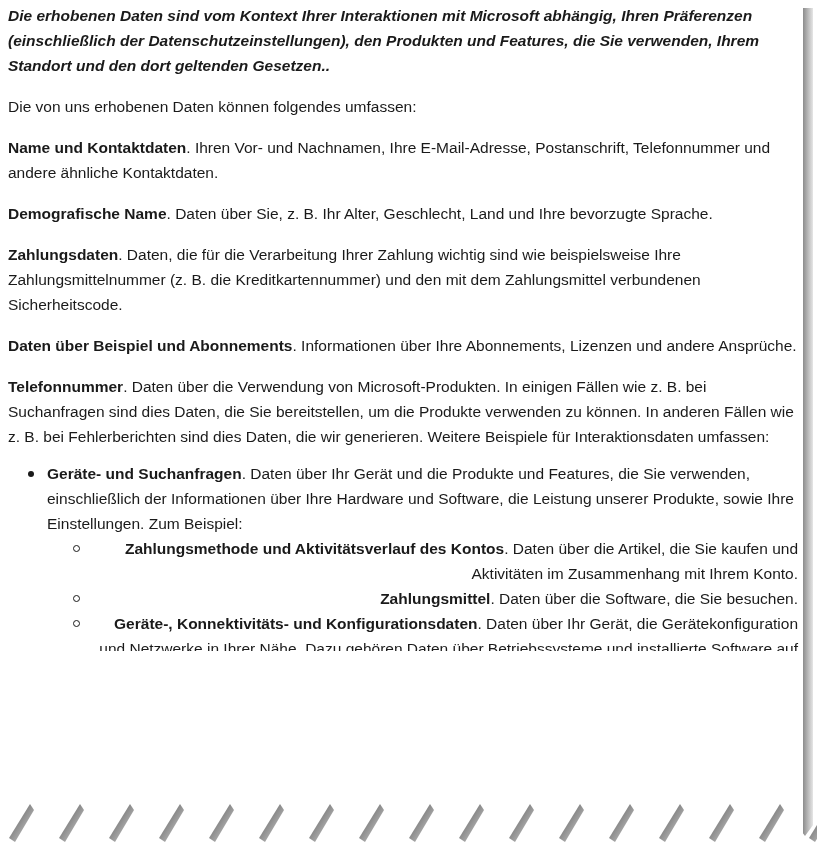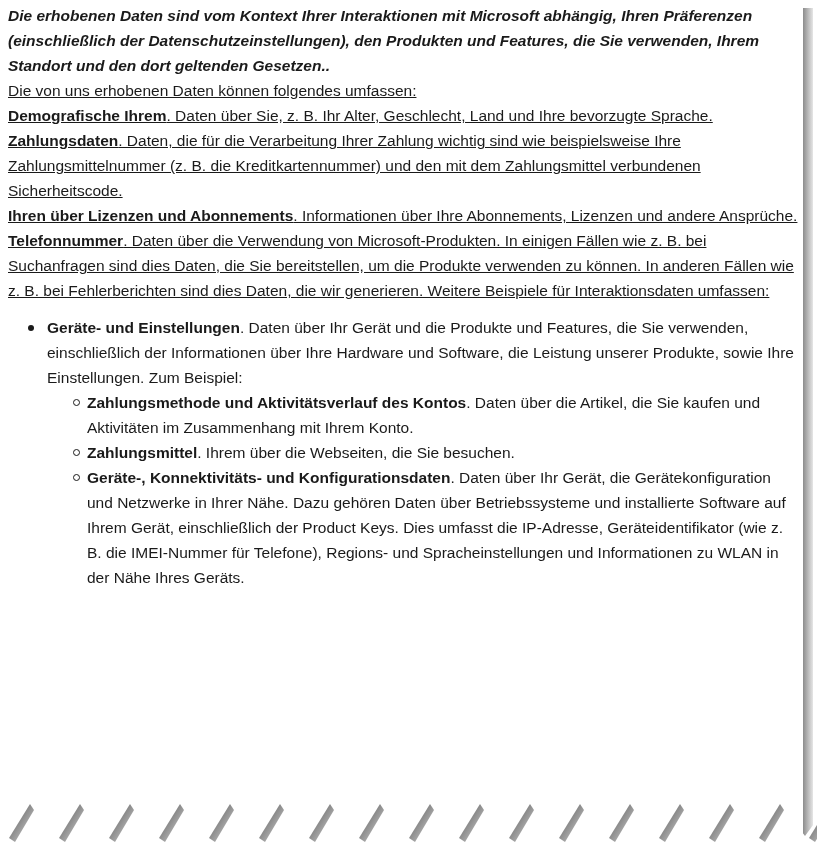--- a/index.html
+++ b/index.html
@@ -4,57 +4,58 @@
 <style>
   html, body { margin: 0; padding: 0; background: #ffffff; }
   body { width: 817px; height: 849px; position: relative; overflow: hidden;
          font-family: "Liberation Sans", "DejaVu Sans", sans-serif; color: #1a1a1a; }
   .shadow-right { position: absolute; left: 803px; top: 8px; width: 10px; height: 830px;
          background: linear-gradient(to right, #8c8c8c 0%, #b0b0b0 40%, #e6e6e6 100%); }
   .page { position: absolute; left: 0; top: 0; width: 803px; height: 651px; background: #fff; overflow: hidden; }
   .content { position: absolute; left: 8px; top: 0; width: 790px; font-size: 15.5px; line-height: 25px; }
   p { margin: 0; }
   .intro { font-weight: bold; font-style: italic; margin-top: 3px; }
-  .sec { margin-top: 0; text-decoration: underline; }
+  .sec { margin-top: 16px; }
   b { font-weight: bold; }
   ul { margin: 0; padding: 0; list-style: none; }
   .l1 { margin-top: 12px; }
   .l1 > li { position: relative; padding-left: 39px; }
   .l1 > li > .bullet { position: absolute; left: 20px; top: 10px; width: 6px; height: 6px; border-radius: 50%; background: #1a1a1a; }
-  .l2 > li { position: relative; padding-left: 40px; }
+  .l2 > li { position: relative; padding-left: 40px; text-align: right; }
   .l2 > li > .bullet { position: absolute; left: 26px; top: 9px; width: 5px; height: 5px; border-radius: 50%; border: 1.3px solid #1a1a1a; background: #fff; }
   .torn { position: absolute; left: 0; top: 790px; width: 817px; height: 59px; }
 </style>
 </head>
 <body>
 
 <div class="shadow-right"></div>
 
 <div class="page">
   <div class="content">
     <p class="intro">Die erhobenen Daten sind vom Kontext Ihrer Interaktionen mit Microsoft abhängig, Ihren Präferenzen (einschließlich der Datenschutzeinstellungen), den Produkten und Features, die Sie verwenden, Ihrem Standort und den dort geltenden Gesetzen..</p>
     <p class="sec">Die von uns erhobenen Daten können folgendes umfassen:</p>
 
-    <p class="sec"><b>Demografische Ihrem</b><span>. Daten über Sie, z. B. Ihr Alter, Geschlecht, Land und Ihre bevorzugte Sprache.</span></p>
+    <p class="sec"><b>Name und Kontaktdaten</b><span>. Ihren Vor- und Nachnamen, Ihre E-Mail-Adresse, Postanschrift, Telefonnummer und andere ähnliche Kontaktdaten.</span></p>
+    <p class="sec"><b>Demografische Name</b><span>. Daten über Sie, z. B. Ihr Alter, Geschlecht, Land und Ihre bevorzugte Sprache.</span></p>
     <p class="sec"><b>Zahlungsdaten</b><span>. Daten, die für die Verarbeitung Ihrer Zahlung wichtig sind wie beispielsweise Ihre Zahlungsmittelnummer (z. B. die Kreditkartennummer) und den mit dem Zahlungsmittel verbundenen Sicherheitscode.</span></p>
-    <p class="sec"><b>Ihren über Lizenzen und Abonnements</b><span>. Informationen über Ihre Abonnements, Lizenzen und andere Ansprüche.</span></p>
+    <p class="sec"><b>Daten über Beispiel und Abonnements</b><span>. Informationen über Ihre Abonnements, Lizenzen und andere Ansprüche.</span></p>
     <p class="sec"><b>Telefonnummer</b><span>. Daten über die Verwendung von Microsoft-Produkten. In einigen Fällen wie z. B. bei Suchanfragen sind dies Daten, die Sie bereitstellen, um die Produkte verwenden zu können. In anderen Fällen wie z. B. bei Fehlerberichten sind dies Daten, die wir generieren. Weitere Beispiele für Interaktionsdaten umfassen:</span></p>
 
     <ul class="l1">
       <li>
         <span class="bullet"></span>
-        <b>Geräte- und Einstellungen</b><span>. Daten über Ihr Gerät und die Produkte und Features, die Sie verwenden, einschließlich der Informationen über Ihre Hardware und Software, die Leistung unserer Produkte, sowie Ihre Einstellungen. Zum Beispiel:</span>
+        <b>Geräte- und Suchanfragen</b><span>. Daten über Ihr Gerät und die Produkte und Features, die Sie verwenden, einschließlich der Informationen über Ihre Hardware und Software, die Leistung unserer Produkte, sowie Ihre Einstellungen. Zum Beispiel:</span>
         <ul class="l2">
           <li>
             <span class="bullet"></span>
             <b>Zahlungsmethode und Aktivitätsverlauf des Kontos</b><span>. Daten über die Artikel, die Sie kaufen und Aktivitäten im Zusammenhang mit Ihrem Konto.</span>
           </li>
           <li>
             <span class="bullet"></span>
-            <b>Zahlungsmittel</b><span>. Ihrem über die Webseiten, die Sie besuchen.</span>
+            <b>Zahlungsmittel</b><span>. Daten über die Software, die Sie besuchen.</span>
           </li>
           <li>
             <span class="bullet"></span>
             <b>Geräte-, Konnektivitäts- und Konfigurationsdaten</b><span>. Daten über Ihr Gerät, die Gerätekonfiguration und Netzwerke in Ihrer Nähe. Dazu gehören Daten über Betriebssysteme und installierte Software auf Ihrem Gerät, einschließlich der Product Keys. Dies umfasst die IP-Adresse, Geräteidentifikator (wie z. B. die IMEI-Nummer für Telefone), Regions- und Spracheinstellungen und Informationen zu WLAN in der Nähe Ihres Geräts.</span>
           </li>
         </ul>
       </li>
     </ul>
   </div>
 </div>

